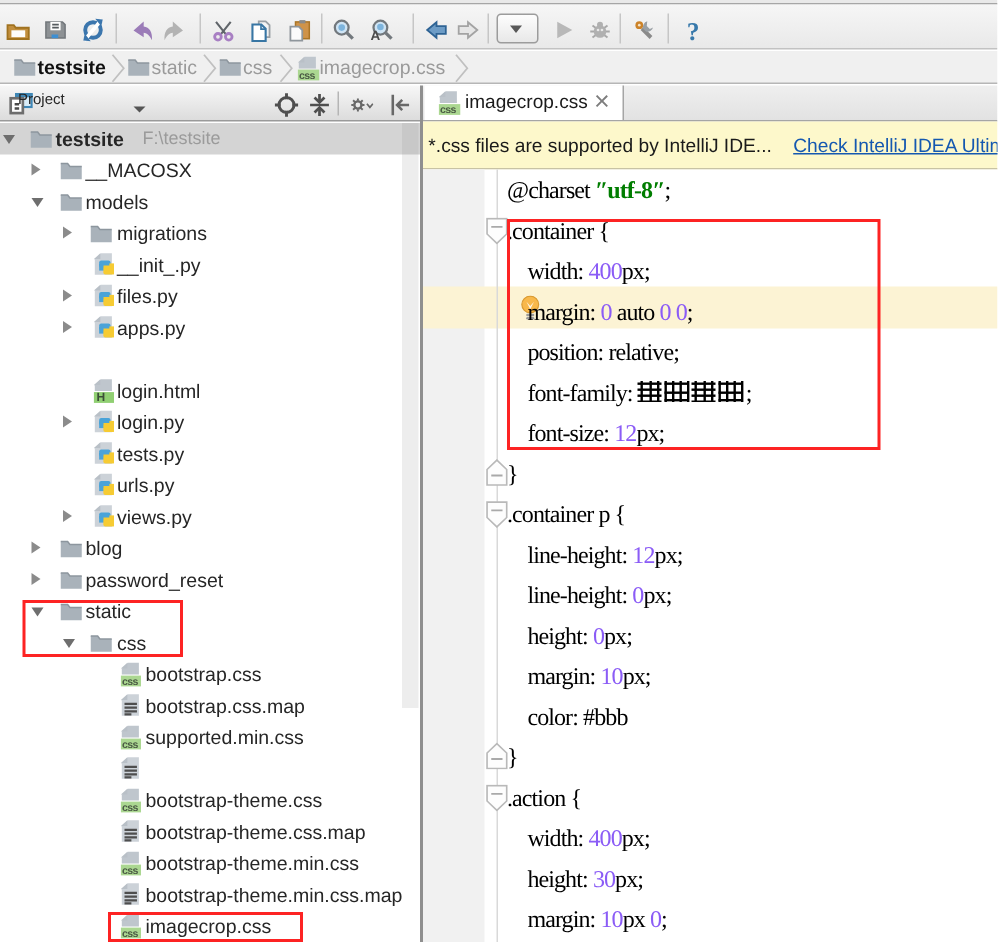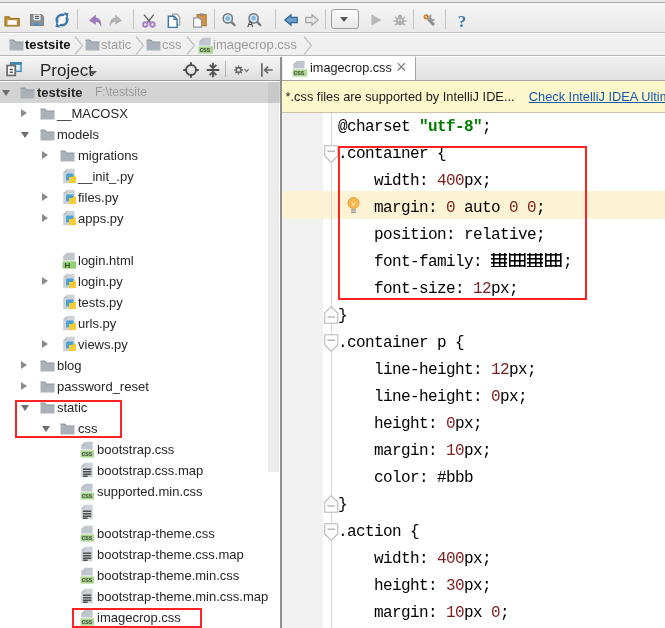--- a/index.html
+++ b/index.html
@@ -5,43 +5,43 @@
 #stage{position:absolute;left:0;top:0;width:665px;height:628px;overflow:hidden}
 .abs{position:absolute}
 #topline{left:0;top:0;width:665px;height:3px;background:#e9e9e9;border-bottom:1px solid #a6a6a6}
 #toolbar{left:0;top:3px;width:665px;height:30px;background:linear-gradient(#f6f6f6,#e9e9e9);border-bottom:1px solid #c2c2c2}
 .tsep{position:absolute;top:6px;width:1px;height:20px;background:#c6c6c6}
 .tico{position:absolute;top:9px;width:16px;height:16px}
 #navbar{left:0;top:34px;width:665px;height:22px;background:#f0f0f0;border-bottom:1px solid #b6b6b6}
 .crumb{position:absolute;top:0;height:22px;line-height:22px;font-size:13px;color:#9a9a9a;white-space:pre}
 .cico{position:absolute;top:3px}
 #pheader{left:0;top:57px;width:282px;height:24px;background:linear-gradient(#f7f7f7,#dcdcdc);border-bottom:1px solid #9a9a9a}
-#pheader .lbl{position:absolute;left:40px;top:4px;font-size:17px;color:#262626}
+#pheader .lbl{position:absolute;left:12px;top:4px;font-size:10px;color:#262626}
 #tree{left:0;top:82px;width:280px;height:546px;background:#fff;overflow:hidden}
 .trow{position:absolute;left:0;width:280px;height:21px}
 .tri{position:absolute;width:0;height:0}
 .tri.dn{border-left:4.5px solid transparent;border-right:4.5px solid transparent;border-top:6px solid #6e6e6e;top:8px}
 .tri.rt{border-top:4.5px solid transparent;border-bottom:4.5px solid transparent;border-left:6px solid #8b8b8b;top:6px}
 .trow svg{position:absolute;top:2px}
 .lab{position:absolute;top:0;height:21px;line-height:21px;font-size:13px;color:#262626;white-space:pre}
 .sel{background:#d4d4d4}
 #vsb{left:268px;top:82px;width:11px;height:390px;background:rgba(125,125,125,0.14)}
 #divider{left:280px;top:57px;width:2px;height:571px;background:#8f8f8f}
 #tabbar{left:282px;top:57px;width:383px;height:24px;background:linear-gradient(#efefef,#e2e2e2);border-bottom:1px solid #a5a5a5}
 #tab{position:absolute;left:1px;top:0;width:133px;height:23px;background:#fff;border-right:1px solid #a5a5a5}
 #tab .lab2{position:absolute;left:27px;top:4px;font-size:12.7px;color:#1a1a1a}
 #tab .x{position:absolute;left:113px;top:0px;font-size:18px;color:#7d7d7d}
 #banner{left:282px;top:81px;width:383px;height:32px;background:#fdf8cb;border-bottom:1px solid #c8c3a4;font-size:12.8px;color:#1a1a1a;line-height:31px;white-space:pre}
 #banner a{color:#1558b0;text-decoration:underline}
 #codearea{left:282px;top:113px;width:383px;height:515px;background:#fff}
 #gutter{left:282px;top:113px;width:41px;height:515px;background:#f1f1f1}
 #caret{left:282px;top:191px;width:383px;height:28px;background:#fcf3d4}
 #foldline{left:331px;top:113px;width:1px;height:515px;background:#d9d9d9}
-pre.code{position:absolute;left:338px;top:114px;font-family:Liberation Mono, monospace;font-size:16px;letter-spacing:-0.6px;line-height:27px;color:#000;white-space:pre}
-pre.code .n{color:#7f1d1d}
+pre.code{position:absolute;left:338px;top:114px;font-family:Liberation Serif, serif;font-size:16px;letter-spacing:-0.6px;line-height:27px;color:#000;white-space:pre}
+pre.code .n{color:#8b5cf6}
 pre.code .g{color:#007d00;font-weight:bold}
 .cjk{display:inline-block;width:16.5px;height:14px;margin-right:1.5px;vertical-align:-1px;background:
  linear-gradient(#000 0 0) 0 1px/16px 1.6px no-repeat,
  linear-gradient(#000 0 0) 0 5px/16px 1.6px no-repeat,
  linear-gradient(#000 0 0) 0 9px/16px 1.6px no-repeat,
  linear-gradient(#000 0 0) 0 13px/16px 1.6px no-repeat,
  linear-gradient(#000 0 0) 2px 0/1.6px 14px no-repeat,
  linear-gradient(#000 0 0) 8px 0/1.6px 14px no-repeat,
  linear-gradient(#000 0 0) 13px 0/1.6px 14px no-repeat}
 .cjk.v2{background:

